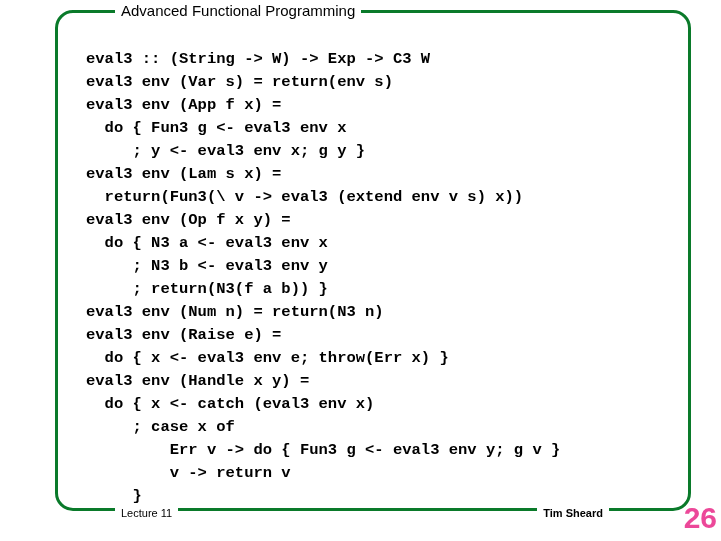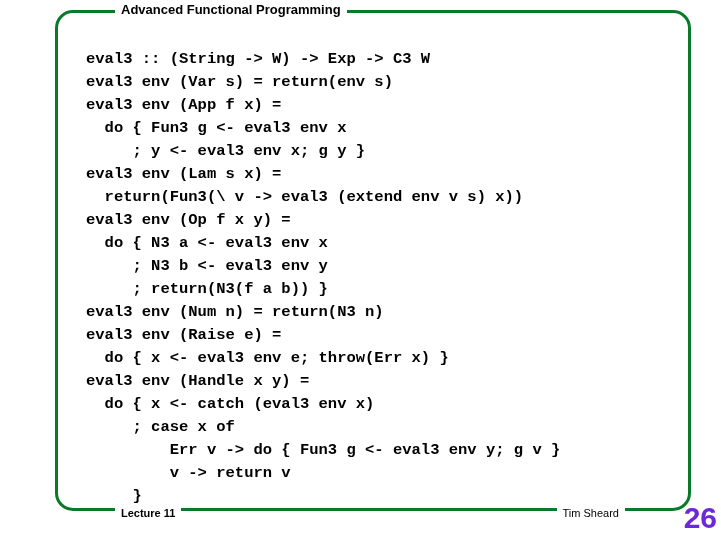--- a/index.html
+++ b/index.html
@@ -20,22 +20,22 @@
     bottom: 30px;
     border: 3px solid #0a7a2a;
     border-radius: 18px;
   }
   .header-label {
     position: absolute;
     top: 2px;
     left: 115px;
     background: #fff;
     padding: 0 6px;
-    font-size: 13px;
-    font-weight: bold;
+    font-size: 15px;
+    font-weight: normal;
     color: #000;
   }
   .code {
     position: absolute;
     top: 32px;
     left: 86px;
     right: 38px;
     font-family: "Courier New", Courier, monospace;
     font-size: 15.5px;
     font-weight: bold;
@@ -43,41 +43,41 @@
     white-space: pre;
     color: #000;
   }
   .footer-left {
     position: absolute;
     bottom: 22px;
     left: 115px;
     background: #fff;
     padding: 0 6px;
     font-size: 11px;
-    font-weight: bold;
+    font-weight: normal;
     color: #000;
   }
   .footer-right {
     position: absolute;
     bottom: 22px;
-    right: 96px;
+    right: 112px;
     background: #fff;
     padding: 0 6px;
     font-size: 11px;
-    font-weight: normal;
+    font-weight: bold;
     color: #000;
     margin-left: 40px;
   }
   .page-num {
     position: absolute;
     bottom: 6px;
     right: 4px;
     font-size: 30px;
     font-weight: bold;
-    color: #6d28d9;
+    color: #ec4899;
     font-family: Arial, Helvetica, sans-serif;
   }
 </style>
 </head>
 <body>
 
 <div class="frame"></div>
 
 <div class="header-label">Advanced Functional Programming</div>
 

